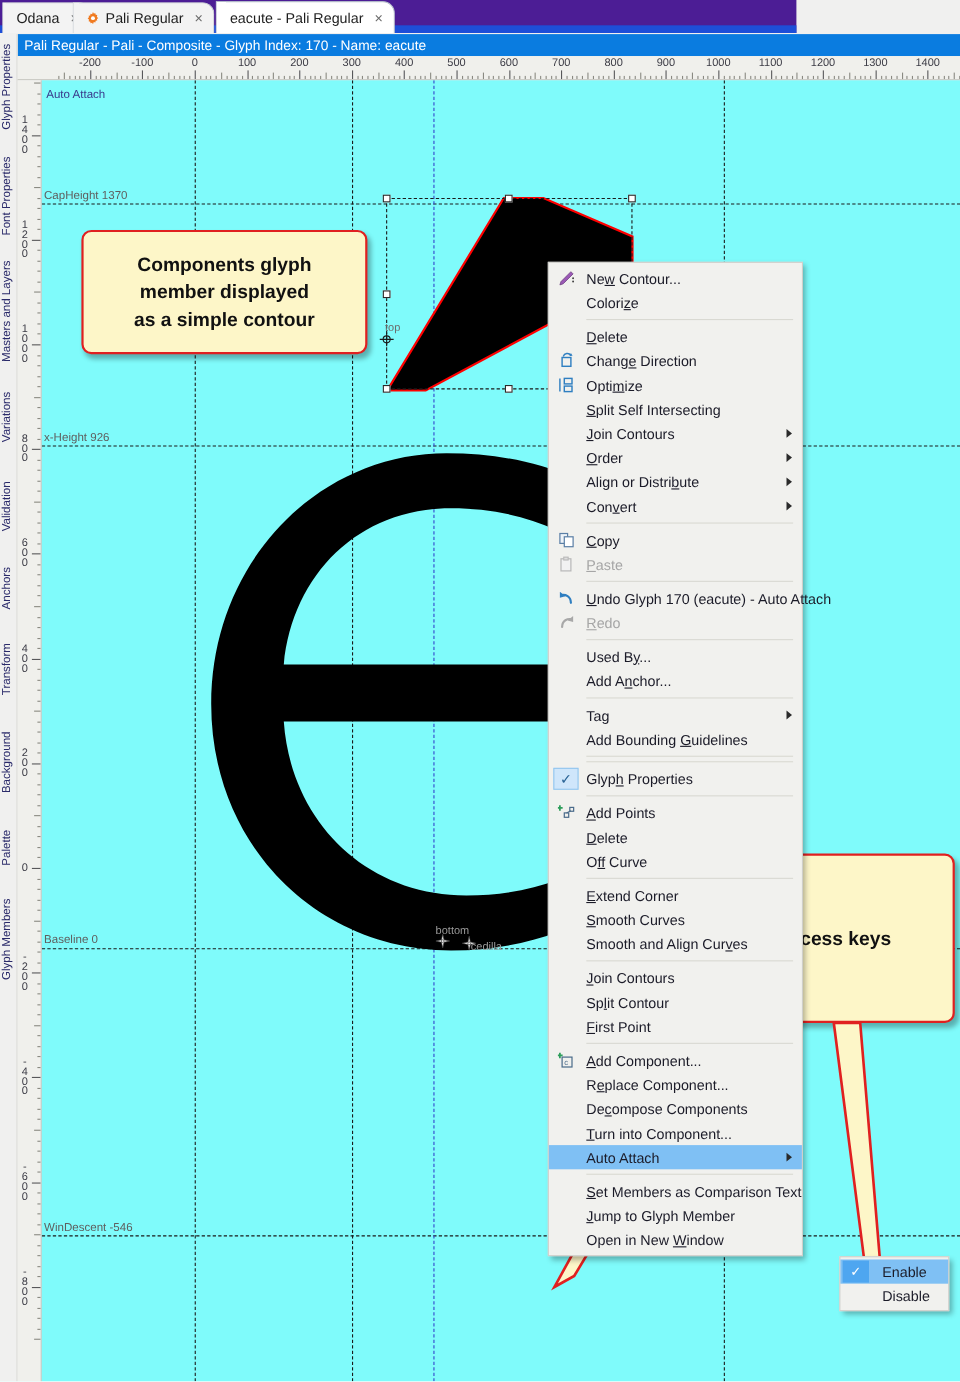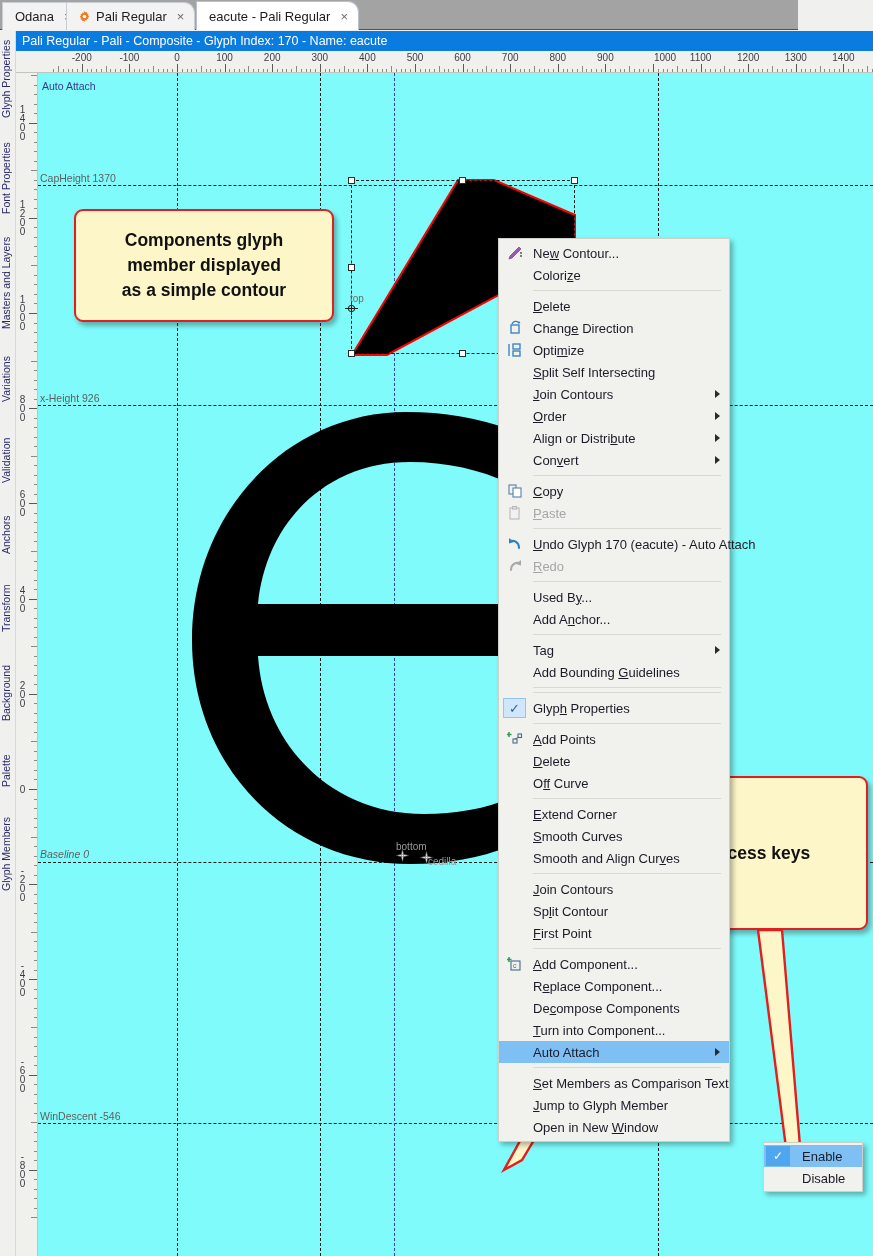--- a/index.html
+++ b/index.html
@@ -11,23 +11,23 @@
   #app {
     position: relative;
     width: 873px;
     height: 1256px;
     overflow: hidden;
     background: #f0f0ef;
   }
 
   
   #tabbar {
-    position: absolute; left: 0; top: 0; width: 798px; height: 30px;
-    background: #a3a3a3;
-    border-bottom: 1px solid #1d4ed8;
+    position: absolute; left: 0; top: 0; width: 724px; height: 30px;
+    background: #4c1d95;
+    border-bottom: 7px solid #1d4ed8;
   }
   .tab {
     position: absolute; top: 2px; height: 28px;
     display: flex; align-items: center; gap: 6px;
     padding: 0 10px 0 12px;
     font-size: 13px; color: #1d1d1d;
     background: #f3f3f3;
     border: 1px solid #c9ced4;
     border-bottom: none;
     border-radius: 0 11px 0 0;
@@ -299,21 +299,21 @@
       <div class="hlabel" style="left: 399px;">500</div>
       <div class="htick major" style="left: 446.6px;"></div>
       <div class="hlabel" style="left: 446.6px;">600</div>
       <div class="htick major" style="left: 494.2px;"></div>
       <div class="hlabel" style="left: 494.2px;">700</div>
       <div class="htick major" style="left: 541.8px;"></div>
       <div class="hlabel" style="left: 541.8px;">800</div>
       <div class="htick major" style="left: 589.4px;"></div>
       <div class="hlabel" style="left: 589.4px;">900</div>
       <div class="htick major" style="left: 637px;"></div>
-      <div class="hlabel" style="left: 637px; margin-left: 12px;">1000</div>
+      <div class="hlabel" style="left: 637px;">1000</div>
       <div class="htick major" style="left: 684.6px;"></div>
       <div class="hlabel" style="left: 684.6px;">1100</div>
       <div class="htick major" style="left: 732.2px;"></div>
       <div class="hlabel" style="left: 732.2px;">1200</div>
       <div class="htick major" style="left: 779.8px;"></div>
       <div class="hlabel" style="left: 779.8px;">1300</div>
       <div class="htick major" style="left: 827.4px;"></div>
       <div class="hlabel" style="left: 827.4px;">1400</div>
       <div class="htick" style="left: 37.24px; height: 3px;"></div>
       <div class="htick" style="left: 42px; height: 6px;"></div>
@@ -645,21 +645,21 @@
     <div class="hguide" style="top:1050px;"></div>
 
     <div class="vguide" style="left:139px;"></div>
     <div class="vguide" style="left:282px;"></div>
     <div class="vguide blue" style="left:356px;"></div>
     <div class="vguide" style="left:620px;"></div>
 
     <div class="gl-label blue" style="left:4px; top:7px;">Auto Attach</div>
     <div class="gl-label" style="left:2px; top:99px;">CapHeight 1370</div>
     <div class="gl-label" style="left:2px; top:319px;">x-Height 926</div>
-    <div class="gl-label" style="left:2px; top:775px;font-style:italic;">Baseline 0</div>
+    <div class="gl-label" style="left:2px; top:775px;">Baseline 0</div>
     <div class="gl-label" style="left:2px; top:1037px;">WinDescent -546</div>
 
     <svg id="glyph-e" style="left:140px; top:335px;" width="430" height="460" viewBox="0 0 430 460">
       <path fill="#000000" d="
         M225,0
         C120,0 30,95 30,225
         C30,357 122,460 242,460
         C315,460 372,430 412,382
         L412,382
         L412,460

